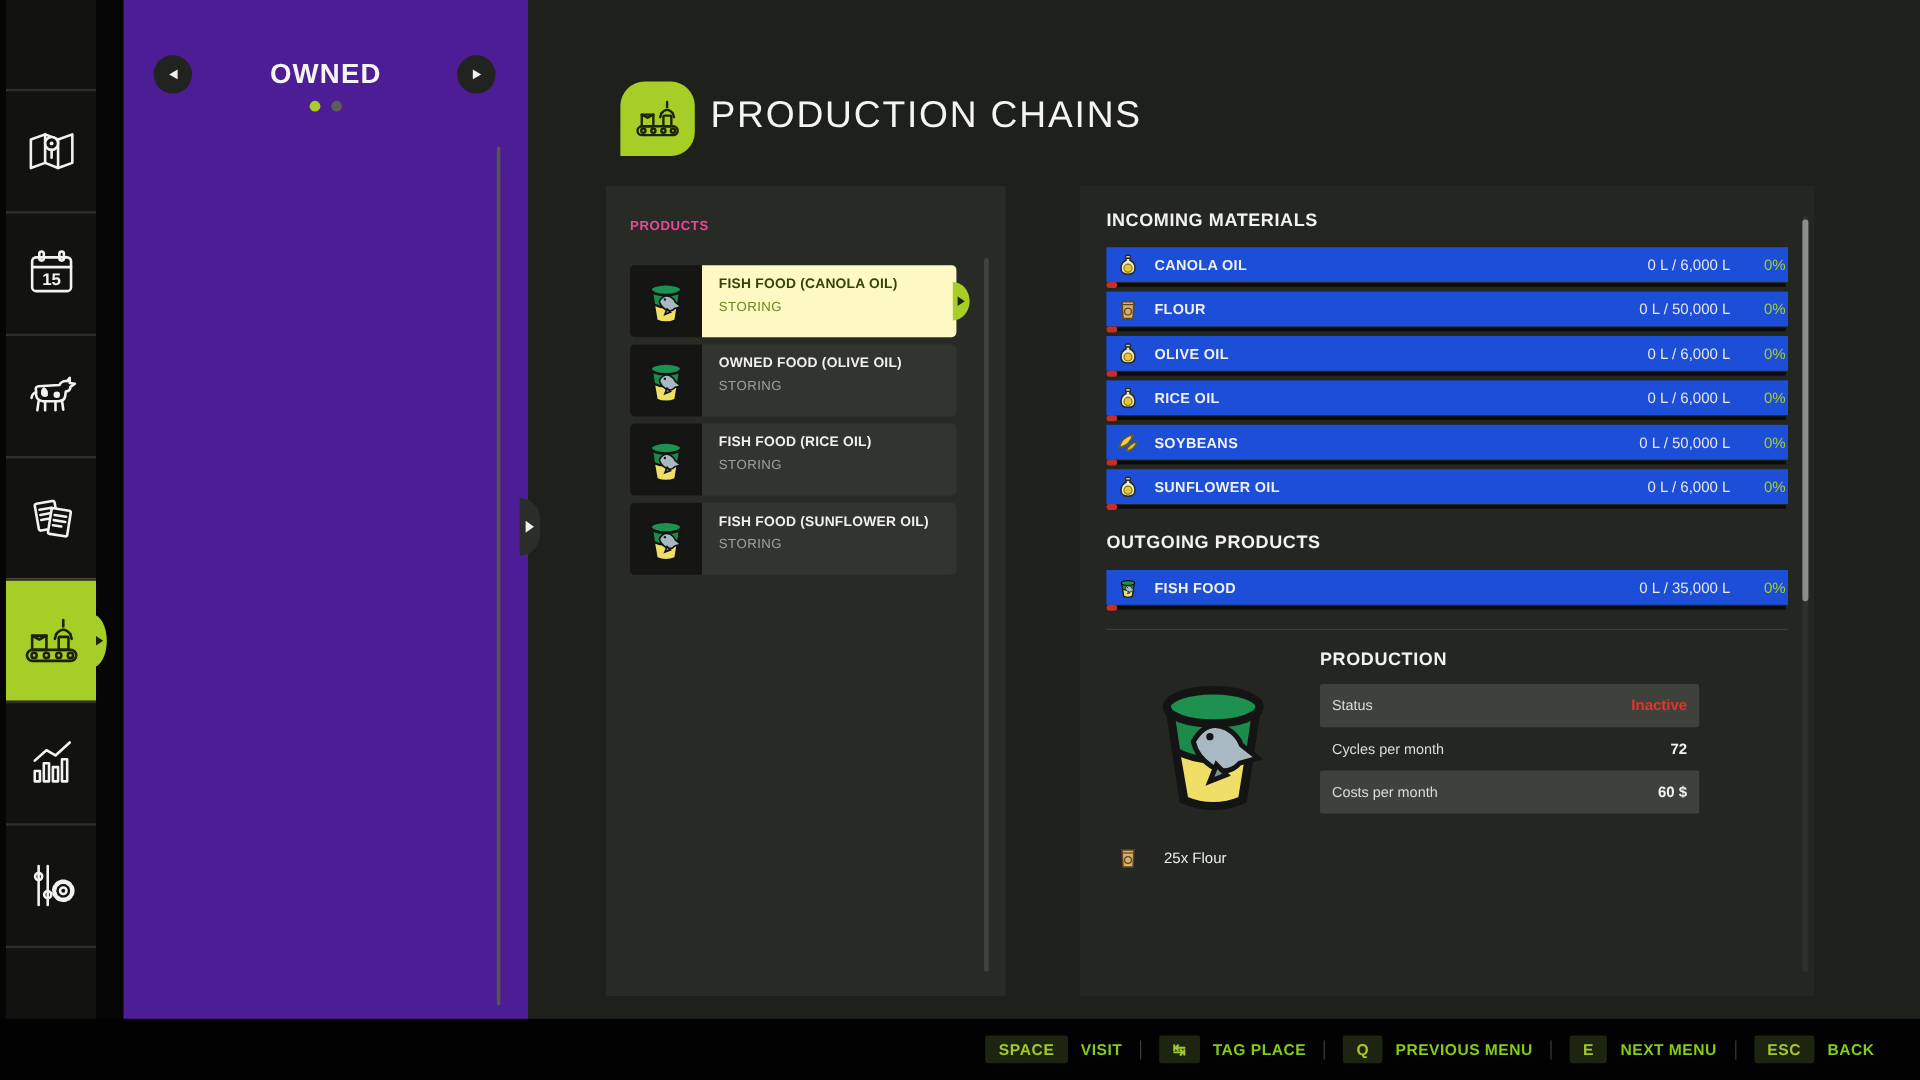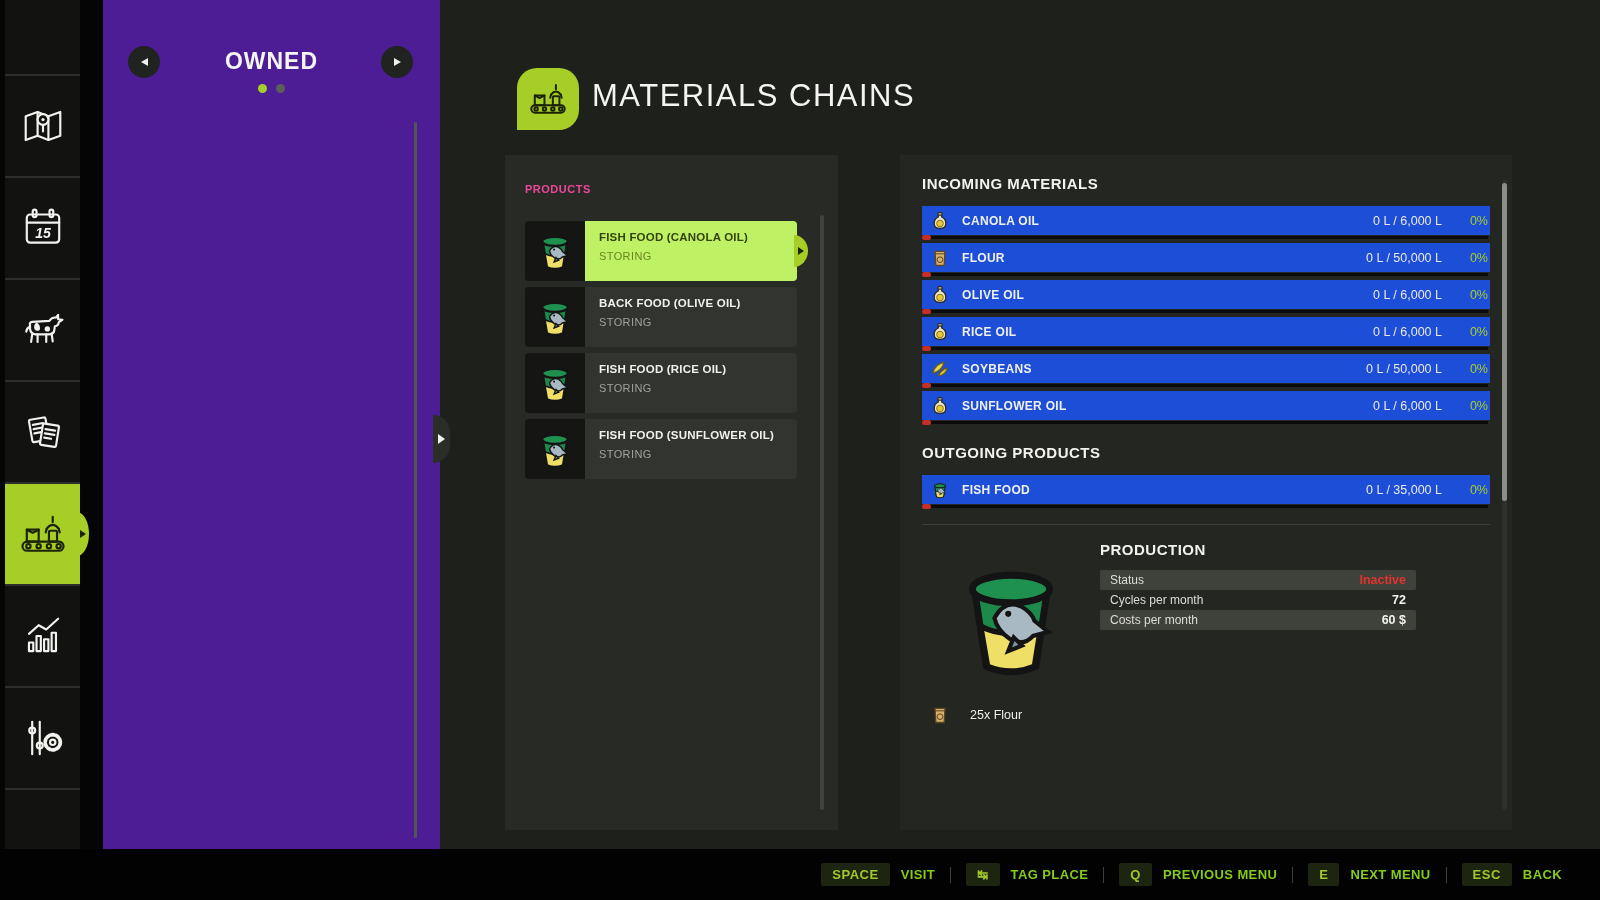--- a/index.html
+++ b/index.html
@@ -2,21 +2,21 @@
 <html><head>
 <meta charset="utf-8">
 <style>
   * { margin:0; padding:0; box-sizing:border-box; }
   html,body { background:#000; }
   body { font-family:"Liberation Sans", sans-serif; }
   #screen { position:relative; width:1600px; height:900px; background:#1e201c; overflow:hidden; }
 
   
   #sidebar { position:absolute; left:0; top:0; width:103px; height:865px; background:#050505; padding-left:5px; display:flex; flex-direction:column; }
-  .side-cell { width:75px; background:#121310; border-top:2px solid #2e2f2c; display:flex; align-items:center; justify-content:center; position:relative;font-style:italic; }
+  .side-cell { width:75px; background:#121310; border-top:2px solid #2e2f2c; display:flex; align-items:center; justify-content:center; position:relative; }
   .side-cell:first-child { border-top:none; height:74px; flex:none; }
   .side-cell.icon-cell { height:102px; flex:none; }
   .side-cell.filler { flex:1; }
   .side-cell svg { width:54px; height:54px; stroke:#f2f2ef; fill:none; stroke-width:4; stroke-linecap:round; stroke-linejoin:round; }
   .side-cell.active { background:#a6ce27; }
   .side-cell.active svg { stroke:#1c2306; }
   .side-bump { position:absolute; right:-9px; top:50%; transform:translateY(-50%); width:12px; height:44px; background:#a6ce27; border-radius:0 12px 12px 0 / 0 22px 22px 0; display:flex; align-items:center; justify-content:center; }
   .side-bump .tri { width:0; height:0; border-left:6px solid #1c2306; border-top:4px solid transparent; border-bottom:4px solid transparent; }
 
   
@@ -50,21 +50,21 @@
   #products-title { color:#ec4899; font-size:11px; font-weight:700; letter-spacing:.5px; margin-top:8px; }
   #product-list { margin-top:26px; width:272px; }
   .product-item { display:flex; height:60px; margin-bottom:6px; position:relative; cursor:pointer; }
   .product-thumb { width:60px; height:60px; background:#151613; border-radius:4px 0 0 4px; flex:none; display:flex; align-items:center; justify-content:center; }
   .product-thumb svg { width:46px; height:46px; }
   .product-body { flex:1; background:#32342f; border-radius:0 4px 4px 0; padding:10px 12px 0 14px; }
   .product-title { color:#f0f0ed; font-size:11.5px; font-weight:700; letter-spacing:.2px; }
   .product-status { color:#a0a29b; font-size:11px; margin-top:7px; letter-spacing:.4px; }
   .product-item .bump { display:none; position:absolute; right:-11px; top:50%; transform:translateY(-50%); width:14px; height:32px; background:#a6ce27; border-radius:0 14px 14px 0 / 0 16px 16px 0; align-items:center; justify-content:center; }
   .product-item.selected .bump { display:flex; }
-  .product-item.selected .product-body { background:#bef264; }
+  .product-item.selected .product-body { background:#fef9c3; }
   .product-item.selected .product-title { color:#35420c; }
   .product-item.selected .product-status { color:#6d8420; }
   #products-scroll { position:absolute; right:14px; top:60px; width:4px; height:595px; background:#41433d; border-radius:2px; }
 
   
   #detail { position:absolute; left:900px; top:155px; width:612px; height:675px; background:#242621; padding:20px 22px; }
   .sect-title { color:#f2f2ef; font-size:15px; font-weight:700; letter-spacing:.5px; }
   .mat-list { margin-top:14px; }
   .mat-row { position:relative; height:29px; margin-bottom:8px; display:flex; align-items:center; background:#1d4ed8; }
   .mat-icon { width:20px; height:20px; margin:0 12px 0 8px; flex:none; }
@@ -75,21 +75,21 @@
   .mat-bar { position:absolute; left:0; right:2px; bottom:-4px; height:3px; background:#0b0b0b; }
   .mat-dot { position:absolute; left:0; bottom:-5px; width:9px; height:5px; border-radius:3px; background:#c62f28; }
   #outgoing-title { margin-top:24px; }
   #divider { margin-top:20px; border-top:1px solid #3b3d37; }
   #production { display:flex; margin-top:14px; }
   #prod-bucket { width:178px; flex:none; display:flex; justify-content:center; padding-top:10px; }
   #prod-bucket svg { width:138px; height:138px; }
   #prod-right { width:316px; }
   #prod-title { margin-top:2px; }
   #prod-table { margin-top:12px; }
-  .prod-row { height:20px; display:flex; align-items:center; padding:0 10px; }
+  .prod-row { height:36px; display:flex; align-items:center; padding:0 10px; }
   .prod-row:nth-of-type(odd) { background:#3f413b; border-radius:2px; }
   .prod-label { color:#ddddd8; font-size:12px; }
   .prod-value { margin-left:auto; color:#f2f2ee; font-size:12.5px; font-weight:700; }
   .prod-value.inactive { color:#e0342c; }
   #recipe-title { margin-top:48px; }
   .recipe-row { display:flex; align-items:center; margin-top:18px; }
   .recipe-icon { width:20px; height:20px; margin:0 20px 0 8px; }
   .recipe-icon svg { width:100%; height:100%; display:block; }
   .recipe-label { color:#eeeeea; font-size:12.5px; }
   #detail-scrolltrack { position:absolute; right:5px; top:25px; width:5px; height:630px; background:#2e302a; border-radius:3px; }
@@ -220,21 +220,21 @@
         <circle cx="61" cy="72.5" r="4"></circle>
         <circle cx="79" cy="72.5" r="4"></circle>
       <rect x="20" y="42" width="22" height="22"></rect>
       <path d="M20,42 L31,48 L42,42"></path>
       <path d="M68,18 V28"></path>
       <path d="M57,40 Q68,26 79,40"></path>
       <path d="M57,40 l-2,7 M79,40 l2,7"></path>
       <rect x="61" y="44" width="15" height="20" rx="2"></rect>
     </svg>
   </div>
-  <h1 id="hdr-title">MATERIALS CHAINS</h1>
+  <h1 id="hdr-title">PRODUCTION CHAINS</h1>
 
   <section id="products">
     <div id="products-title">PRODUCTS</div>
     <div id="product-list">
 
         <div class="product-item selected">
           <div class="product-thumb">
             <svg viewBox="0 0 100 100">
     <path d="M24,32 L32,85 Q50,93 68,85 L76,32 Z" fill="#1b8a4b" stroke="#141414" stroke-width="5"></path>
     <path d="M28,56 L33,85 Q50,92 67,85 L72,54 Q50,67 28,56 Z" fill="#efdf66" stroke="#141414" stroke-width="4"></path>
@@ -262,21 +262,21 @@
     <path d="M28,56 L33,85 Q50,92 67,85 L72,54 Q50,67 28,56 Z" fill="#efdf66" stroke="#141414" stroke-width="4"></path>
     <ellipse cx="50" cy="29" rx="28" ry="10" fill="#1e9150" stroke="#141414" stroke-width="5"></ellipse>
     <g stroke="#141414" stroke-width="3" fill="#a9b9c4">
       <path d="M38,50 Q46,36 58,42 Q65,46 67,52 L77,60 L66,63 Q59,71 49,65 Q40,59 38,50 Z"></path>
       <path d="M52,64 l-4,10 l10,-4 Z" fill="#7e909c"></path>
     </g>
     <circle cx="48" cy="47" r="2.2" fill="#141414"></circle>
   </svg>
           </div>
           <div class="product-body">
-            <div class="product-title">BACK FOOD (OLIVE OIL)</div>
+            <div class="product-title">OWNED FOOD (OLIVE OIL)</div>
             <div class="product-status">STORING</div>
           </div>
 
         </div>
 
         <div class="product-item">
           <div class="product-thumb">
             <svg viewBox="0 0 100 100">
     <path d="M24,32 L32,85 Q50,93 68,85 L76,32 Z" fill="#1b8a4b" stroke="#141414" stroke-width="5"></path>
     <path d="M28,56 L33,85 Q50,92 67,85 L72,54 Q50,67 28,56 Z" fill="#efdf66" stroke="#141414" stroke-width="4"></path>

